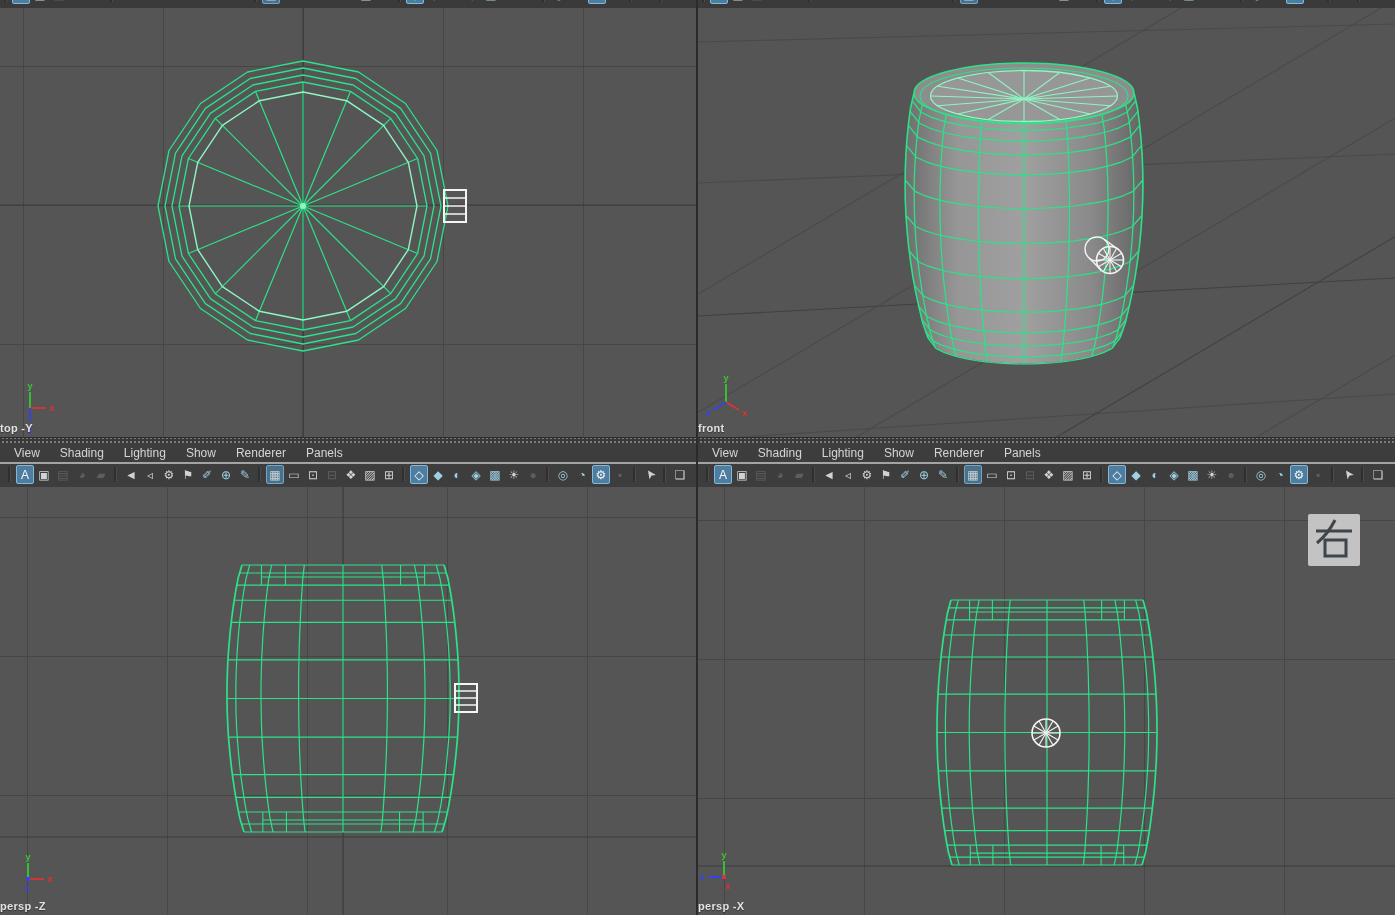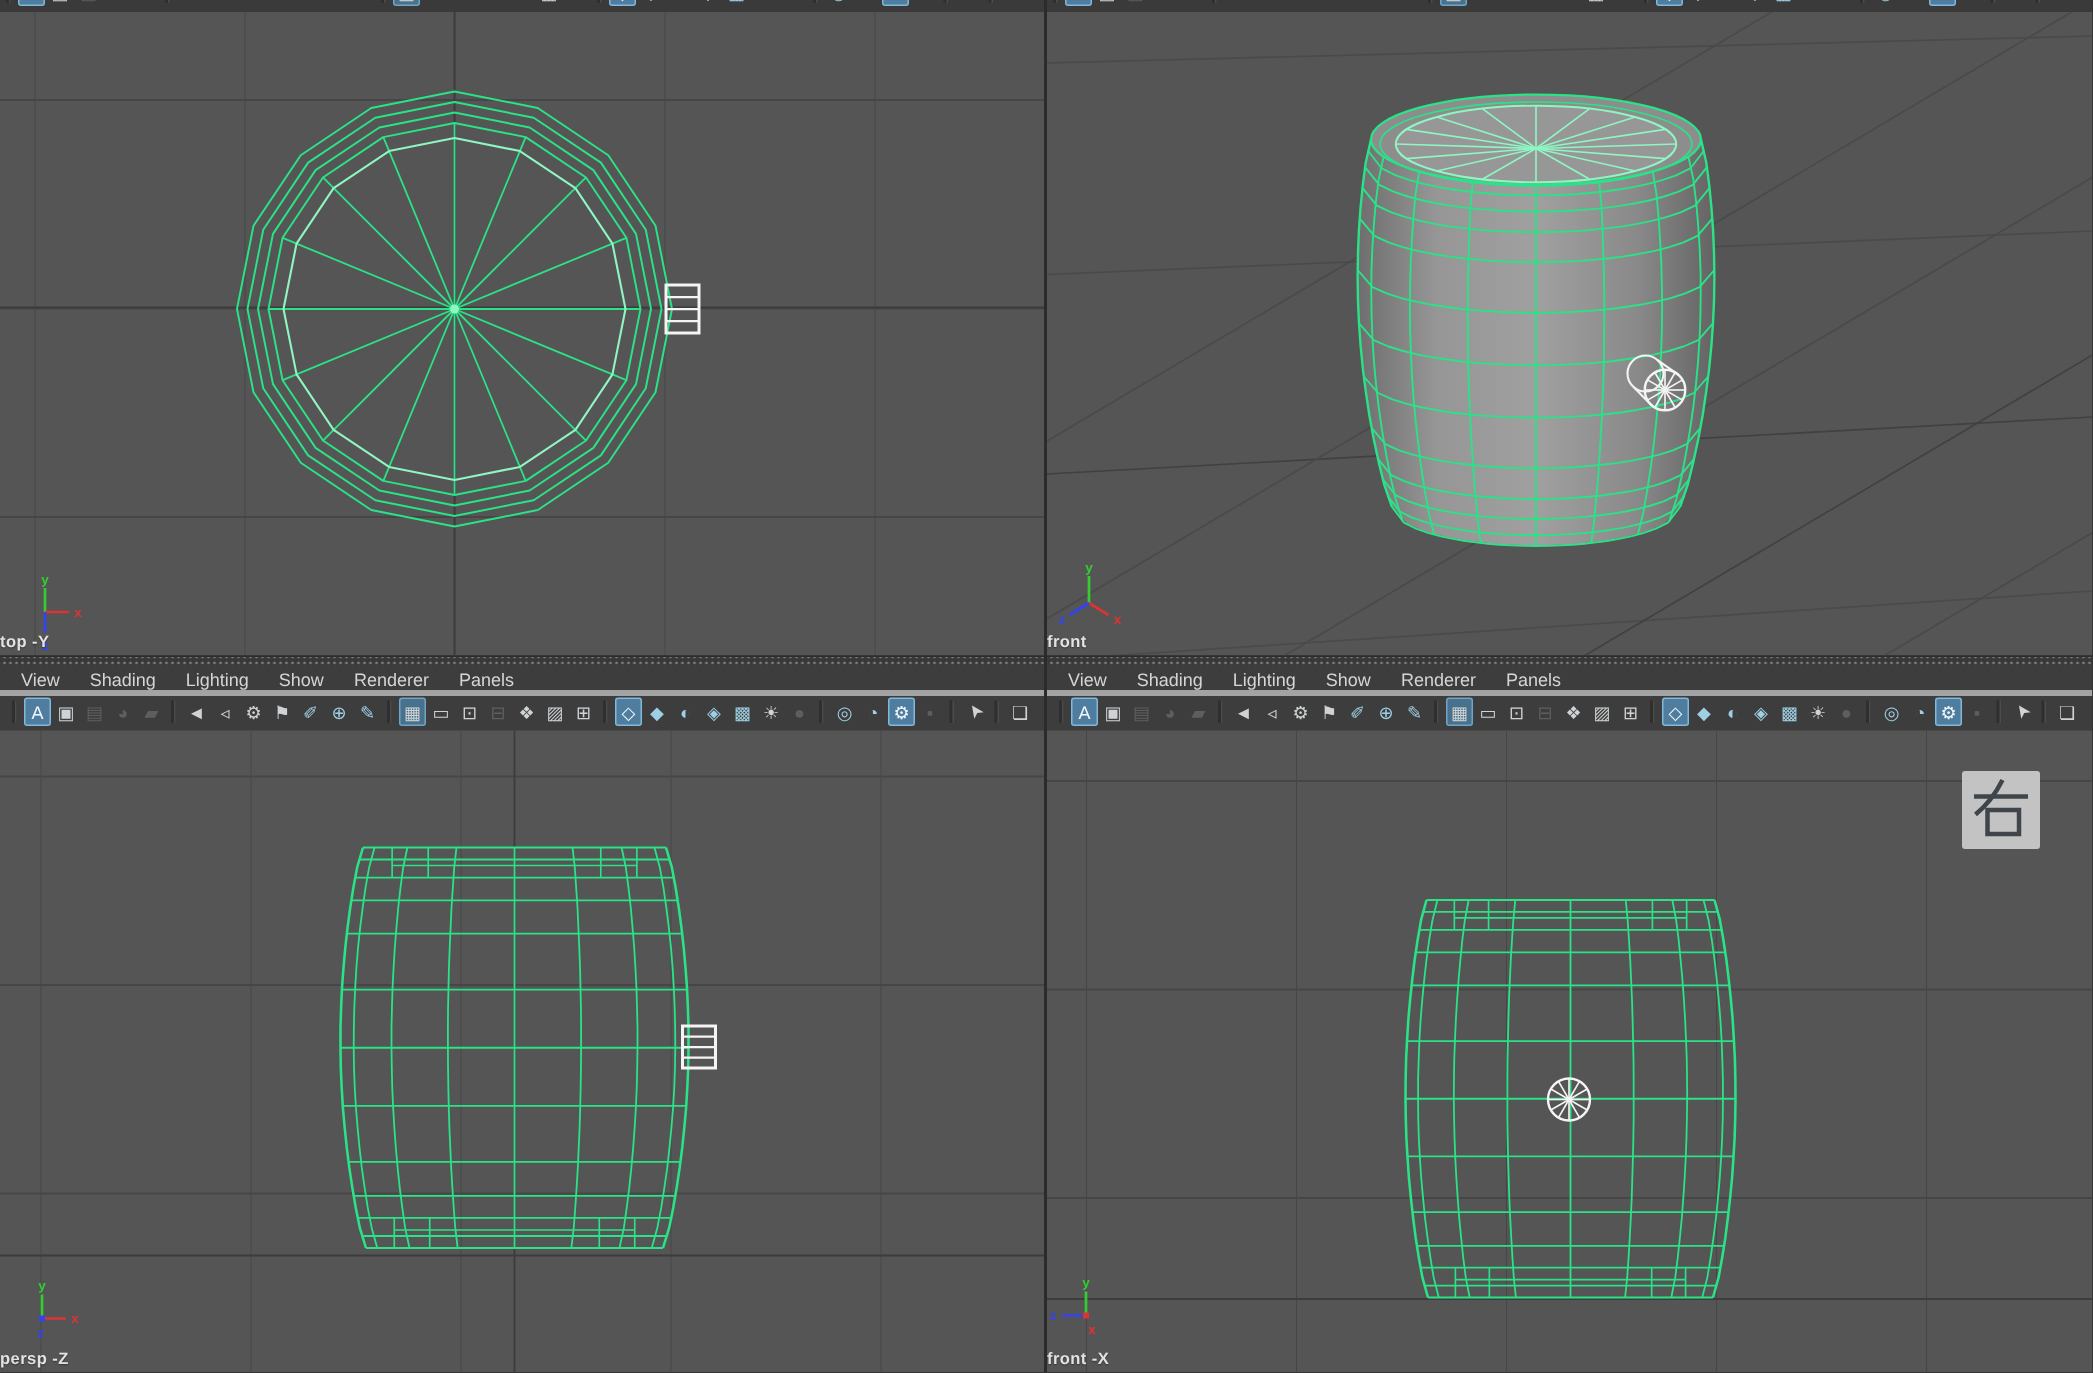--- a/index.html
+++ b/index.html
@@ -17,21 +17,21 @@
   .vp svg{position:absolute;left:0;top:0;}
   .vp-label{position:absolute;left:0;right:0;bottom:3px;text-align:left;
       font-size:11px;font-weight:bold;color:#e2e2e2;letter-spacing:.3px;
       text-shadow:0 1px 1px rgba(0,0,0,.4);}
   
   .splitter-h{position:absolute;height:6px;background-color:#383838;
       background-image:radial-gradient(circle, #7d7d7d 0 .9px, transparent 1.1px);
       background-size:4px 4px;background-position:1px 2px;border-top:1px solid #2c2c2c;}
   #splitL{left:0;top:437px;width:697px;} #splitR{left:698px;top:437px;width:697px;}
   .menubar{position:absolute;height:21px;background:#3d3d3d;color:#d5d5d5;font-size:12px;
-      line-height:21px;white-space:nowrap;padding-left:14px;box-sizing:border-box;border-bottom:4px solid #a3a3a3;}
+      line-height:21px;white-space:nowrap;padding-left:14px;box-sizing:border-box;border-bottom:2px solid #a3a3a3;}
   #menuL{left:0;top:443px;width:697px;} #menuR{left:698px;top:443px;width:697px;}
   .menu-item{display:inline-block;margin-right:20px;cursor:default;}
   .toolbar{position:absolute;height:23px;background:#3d3d3d;white-space:nowrap;
       padding-left:4px;box-sizing:border-box;}
   #toolL{left:0;top:464px;width:697px;} #toolR{left:698px;top:464px;width:697px;}
   .ti{display:inline-block;width:18px;height:19px;margin:1px 0 0 1px;border:1px solid transparent;
       border-radius:2px;text-align:center;line-height:18px;font-size:12px;color:#cfd3d5;
       vertical-align:top;box-sizing:border-box;cursor:default;overflow:hidden;}
   .ti.cyan{color:#9ecfe2;}
   .ti.active{background:#4e7d9f;border-color:#82b8da;color:#f2f7fa;}
@@ -331,17 +331,17 @@
           <text x="30" y="402" fill="#dd3333" font-size="9" font-weight="bold" font-family="&quot;Liberation Sans&quot;,sans-serif" text-anchor="middle">x</text>
         </g>
       </svg>
     <div id="imeBadge" data-name="ime-badge" aria-label="右">
       <svg id="imeGlyph" width="52" height="52" data-name="ime-badge-glyph">
           <line x1="8" y1="17" x2="44" y2="17" stroke="#3f454b" stroke-width="3"></line>
           <path d="M27 6 Q20 20 9 29" stroke="#3f454b" stroke-width="3" fill="none"></path>
           <rect x="17" y="26" width="21" height="16" fill="none" stroke="#3f454b" stroke-width="3"></rect>
         </svg>
     </div>
-    <div class="vp-label" data-name="viewport-label-side">front -X</div>
+    <div class="vp-label" data-name="viewport-label-side">persp -X</div>
   </div>
 
   <div id="divV" data-name="pane-splitter-vertical"></div>
 </div>
 
 </body></html>

